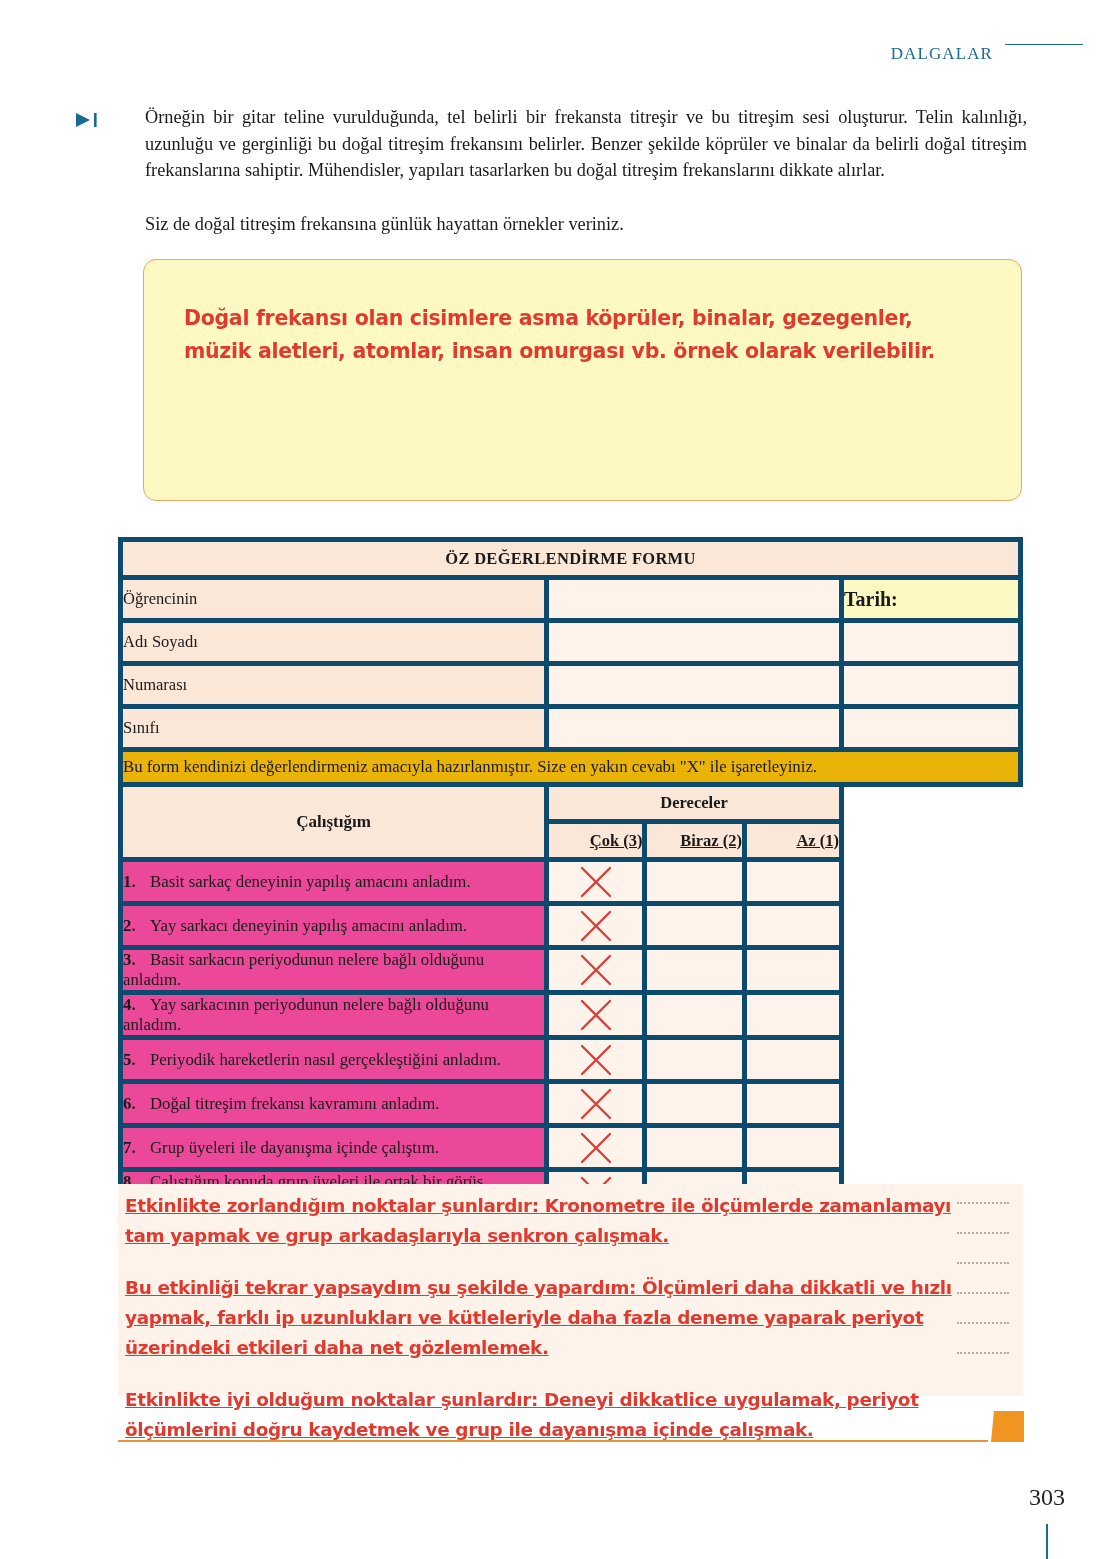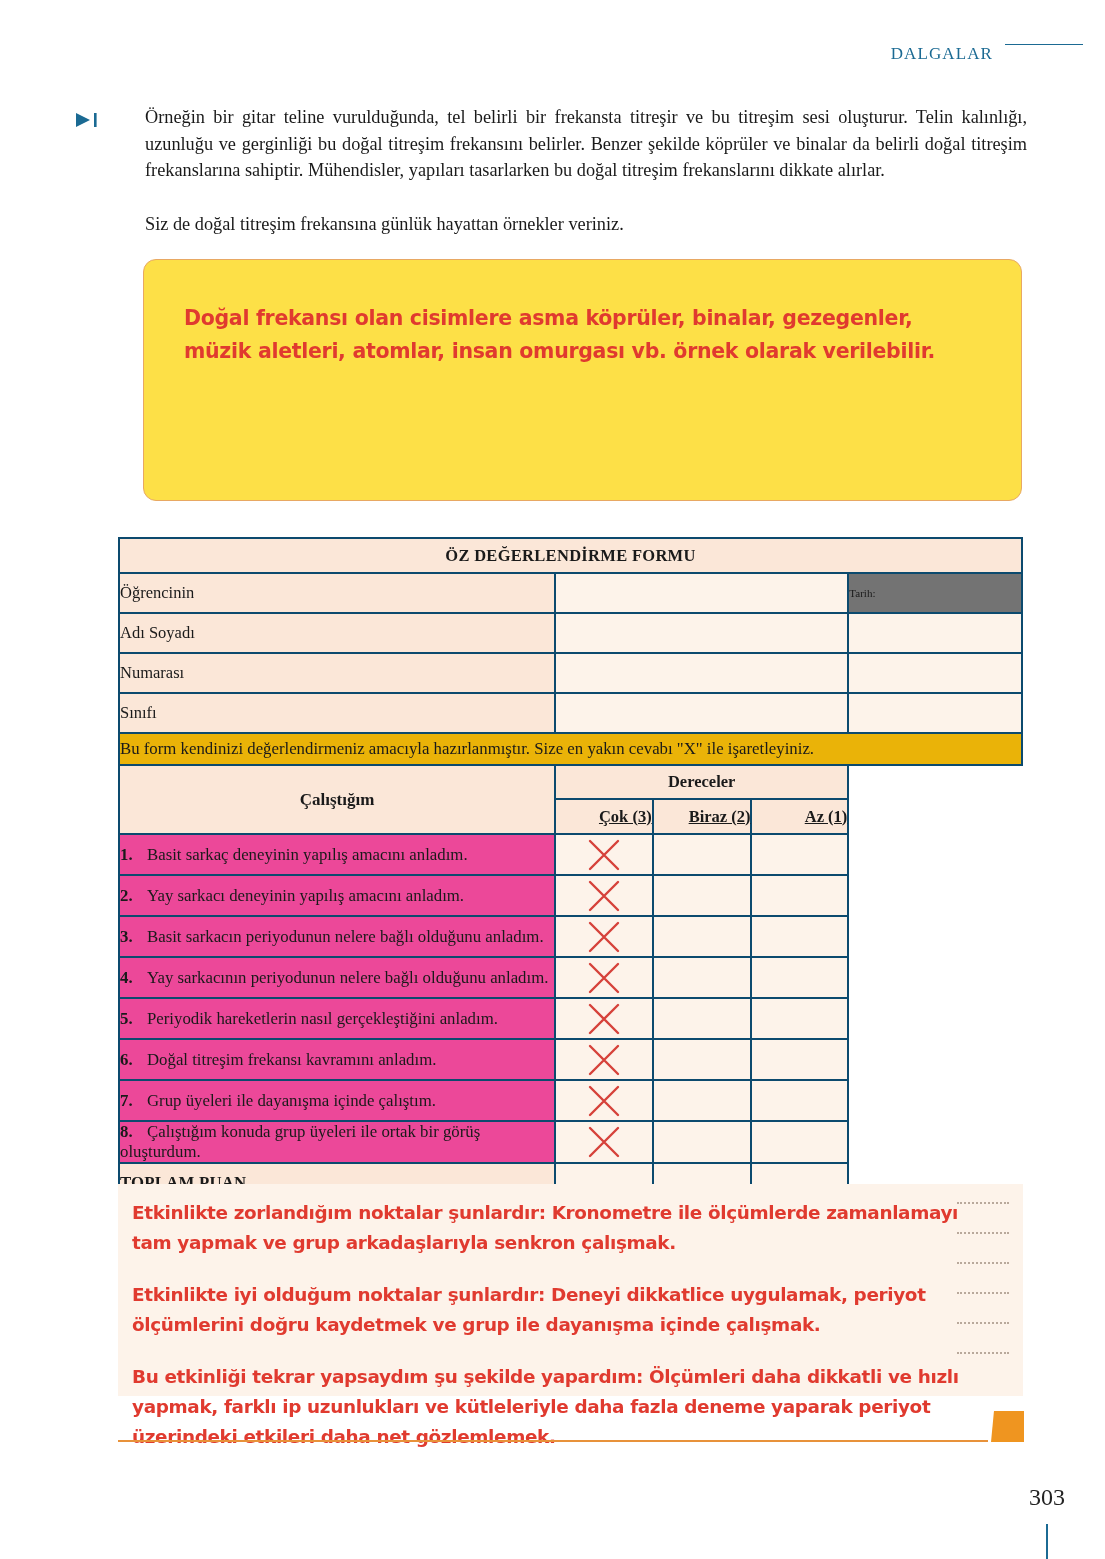--- a/index.html
+++ b/index.html
@@ -69,21 +69,21 @@
   
   .answer-box {
     position: absolute;
     left: 143px;
     top: 259px;
     width: 879px;
     height: 242px;
     box-sizing: border-box;
     border: 1.3px solid #e8a863;
     border-radius: 13px;
-    background: #fde047;
+    background: #fef9c3;
   }
   .answer-box-text {
     position: absolute;
     left: 40px;
     top: 42px;
     width: 790px;
     font-family: "DejaVu Sans", sans-serif;
     font-weight: bold;
     font-size: 20.5px;
     line-height: 33px;
@@ -94,21 +94,21 @@
   
   .form-table {
     position: absolute;
     left: 118px;
     top: 537px;
     width: 905px;
     border-collapse: collapse;
     font-family: "Liberation Serif", serif;
   }
   .form-table td {
-    border: 2px solid #0c4a6e;
+    border: 5px solid #0c4a6e;
     padding: 0;
     vertical-align: middle;
   }
   .cell-head {
     background: #fbe7d8;
     text-align: center;
     font-weight: bold;
     font-size: 16.5px;
     height: 33px;
     letter-spacing: 0.3px;
@@ -118,23 +118,23 @@
     font-weight: normal;
     font-size: 16.5px;
     padding: 0 0 0 11px;
     height: 38px;
   }
   .cell-blank {
     background: #fdf3ea;
     height: 38px;
   }
   .cell-date {
-    background: #737373;
-    font-weight: normal;
-    font-size: 11px;
+    background: #fef9c3;
+    font-weight: bold;
+    font-size: 20px;
     padding: 0 0 0 12px;
     height: 38px;
   }
   .cell-note {
     background: #eab308;
     font-size: 16.8px;
     padding: 7px 0 7px 11px;
     height: 30px;
   }
   .cell-crit-head {
@@ -218,21 +218,21 @@
     left: 4px;
     top: 4px;
     width: 860px;
     font-family: "DejaVu Sans", sans-serif;
     font-weight: bold;
     font-size: 18.4px;
     line-height: 30px;
     color: #e03a2f;
     letter-spacing: -0.35px;
   }
-  .response-text p { margin: 10px; }
+  .response-text p { margin: 3px; text-decoration: underline; }
   .response-text p + p { margin-top: 22px; }
 
   
   .footer-rule {
     position: absolute;
     left: 118px;
     top: 1440px;
     width: 870px;
     height: 1.6px;
     background: #e8923a;
@@ -441,22 +441,22 @@
   <div class="dot-lines">
     <div class="dot-line"></div>
     <div class="dot-line"></div>
     <div class="dot-line"></div>
     <div class="dot-line"></div>
     <div class="dot-line"></div>
     <div class="dot-line"></div>
   </div>
   <div class="response-text">
     <p>Etkinlikte zorlandığım noktalar şunlardır: Kronometre ile ölçümlerde zamanlamayı tam yapmak ve grup arkadaşlarıyla senkron çalışmak.</p>
+    <p>Bu etkinliği tekrar yapsaydım şu şekilde yapardım: Ölçümleri daha dikkatli ve hızlı yapmak, farklı ip uzunlukları ve kütleleriyle daha fazla deneme yaparak periyot üzerindeki etkileri daha net gözlemlemek.</p>
     <p>Etkinlikte iyi olduğum noktalar şunlardır: Deneyi dikkatlice uygulamak, periyot ölçümlerini doğru kaydetmek ve grup ile dayanışma içinde çalışmak.</p>
-    <p>Bu etkinliği tekrar yapsaydım şu şekilde yapardım: Ölçümleri daha dikkatli ve hızlı yapmak, farklı ip uzunlukları ve kütleleriyle daha fazla deneme yaparak periyot üzerindeki etkileri daha net gözlemlemek.</p>
   </div>
 </div>
 
 <div class="footer-rule"></div>
 <div class="footer-flag"></div>
 <div class="page-number">
   <span class="page-number-text">303</span>
   <span class="page-number-rule"></span>
 </div>
 

